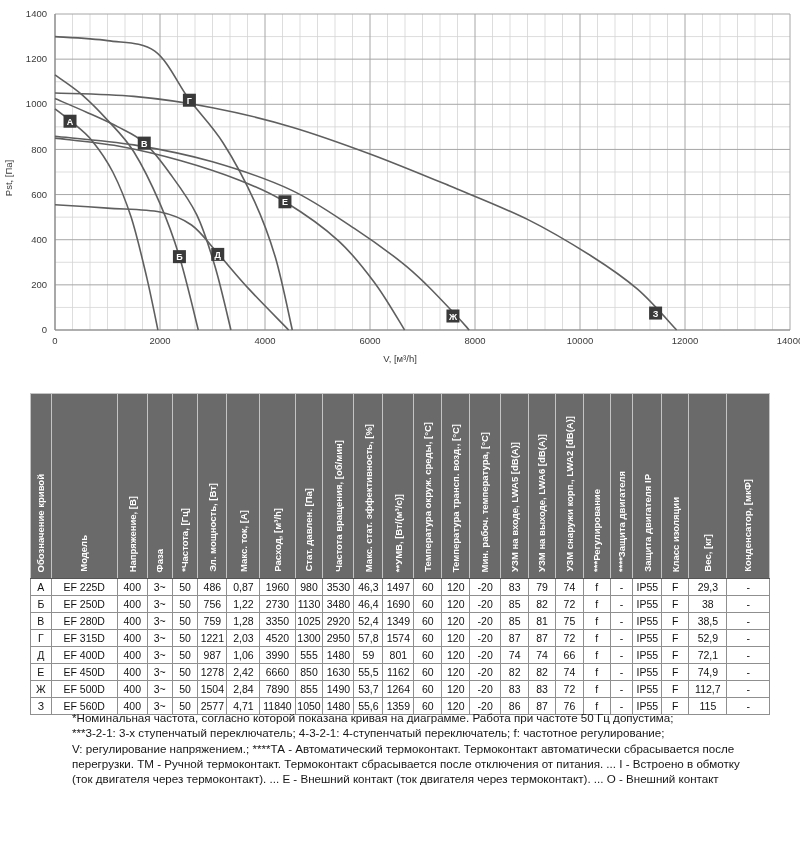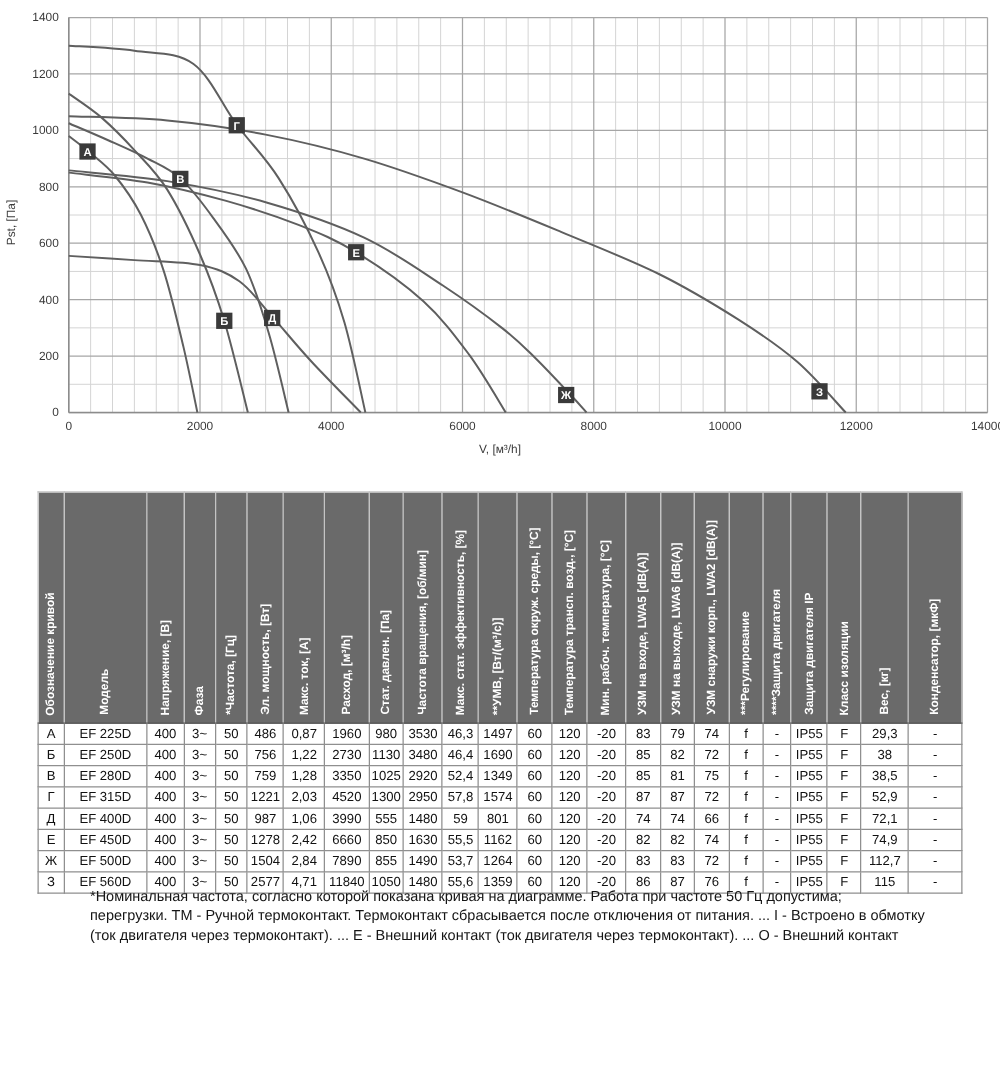--- a/index.html
+++ b/index.html
@@ -438,16 +438,18 @@
           <td>-</td>
           <td>IP55</td>
           <td>F</td>
           <td>115</td>
           <td>-</td>
         </tr>
       </tbody>
   </table>
   <div id="footnotes">
       <div>*Номинальная частота, согласно которой показана кривая на диаграмме. Работа при частоте 50 Гц допустима;</div>
+      <div>***3-2-1: 3-х ступенчатый переключатель; 4-3-2-1: 4-ступенчатый переключатель; f: частотное регулирование;</div>
+      <div>V: регулирование напряжением.; ****ТА - Автоматический термоконтакт. Термоконтакт автоматически сбрасывается после</div>
       <div>перегрузки. ТМ - Ручной термоконтакт. Термоконтакт сбрасывается после отключения от питания. ... I - Встроено в обмотку</div>
       <div>(ток двигателя через термоконтакт). ... Е - Внешний контакт (ток двигателя через термоконтакт). ... О - Внешний контакт</div>
     </div>
 </div>
 
 </body></html>

